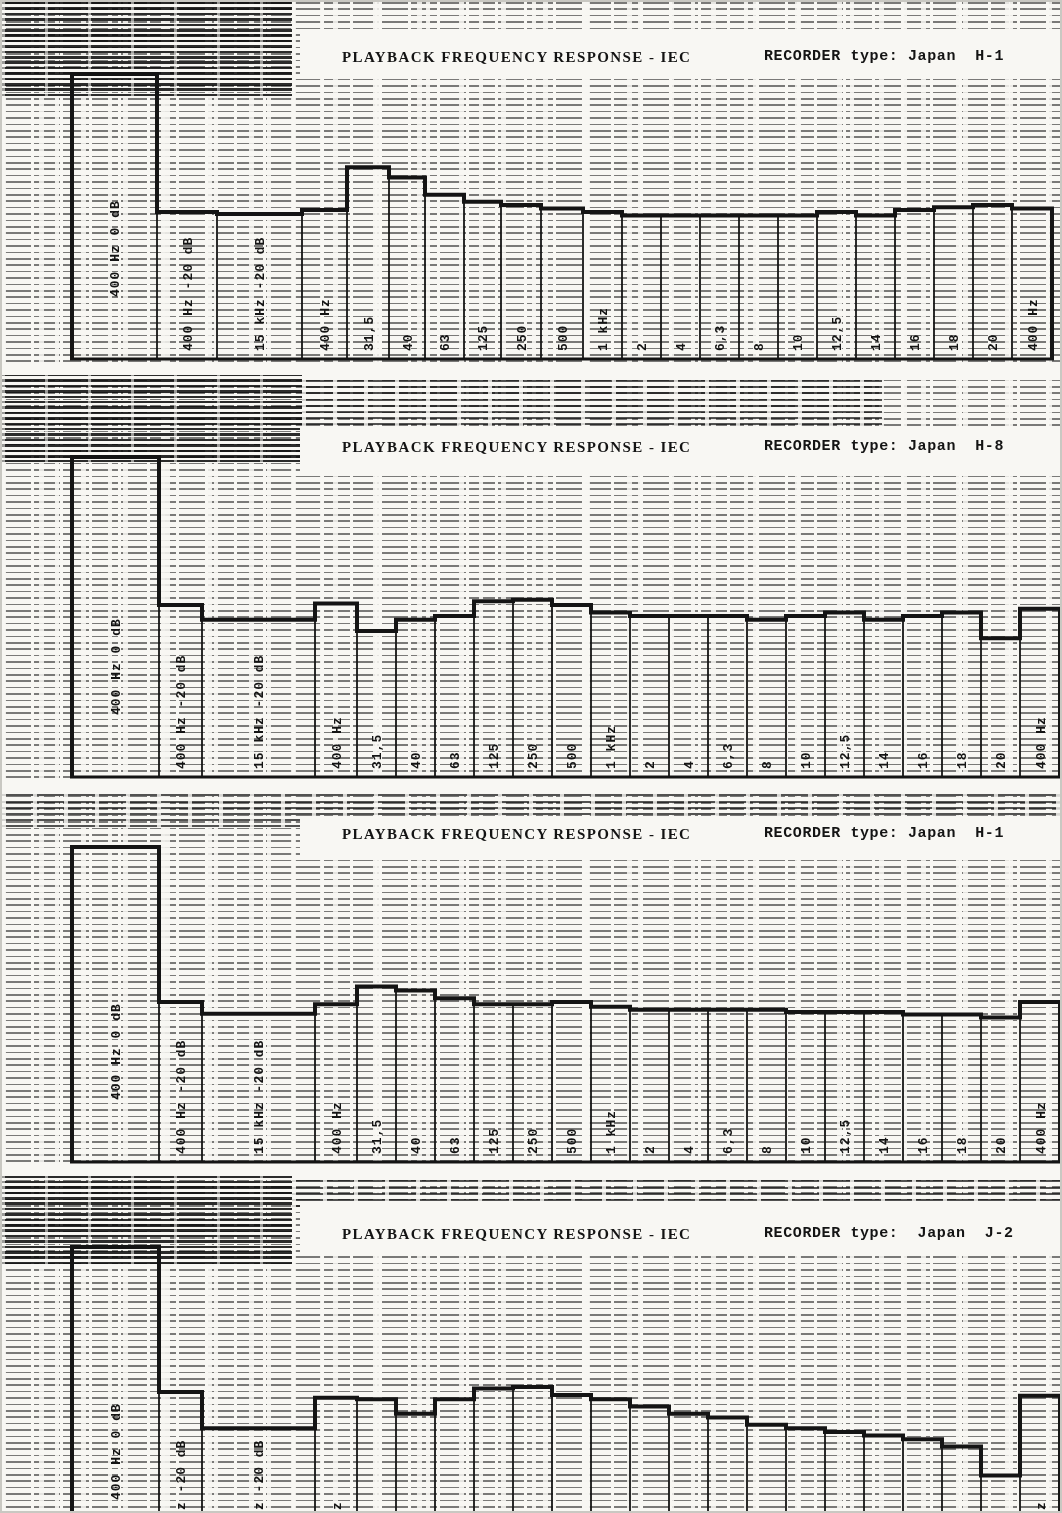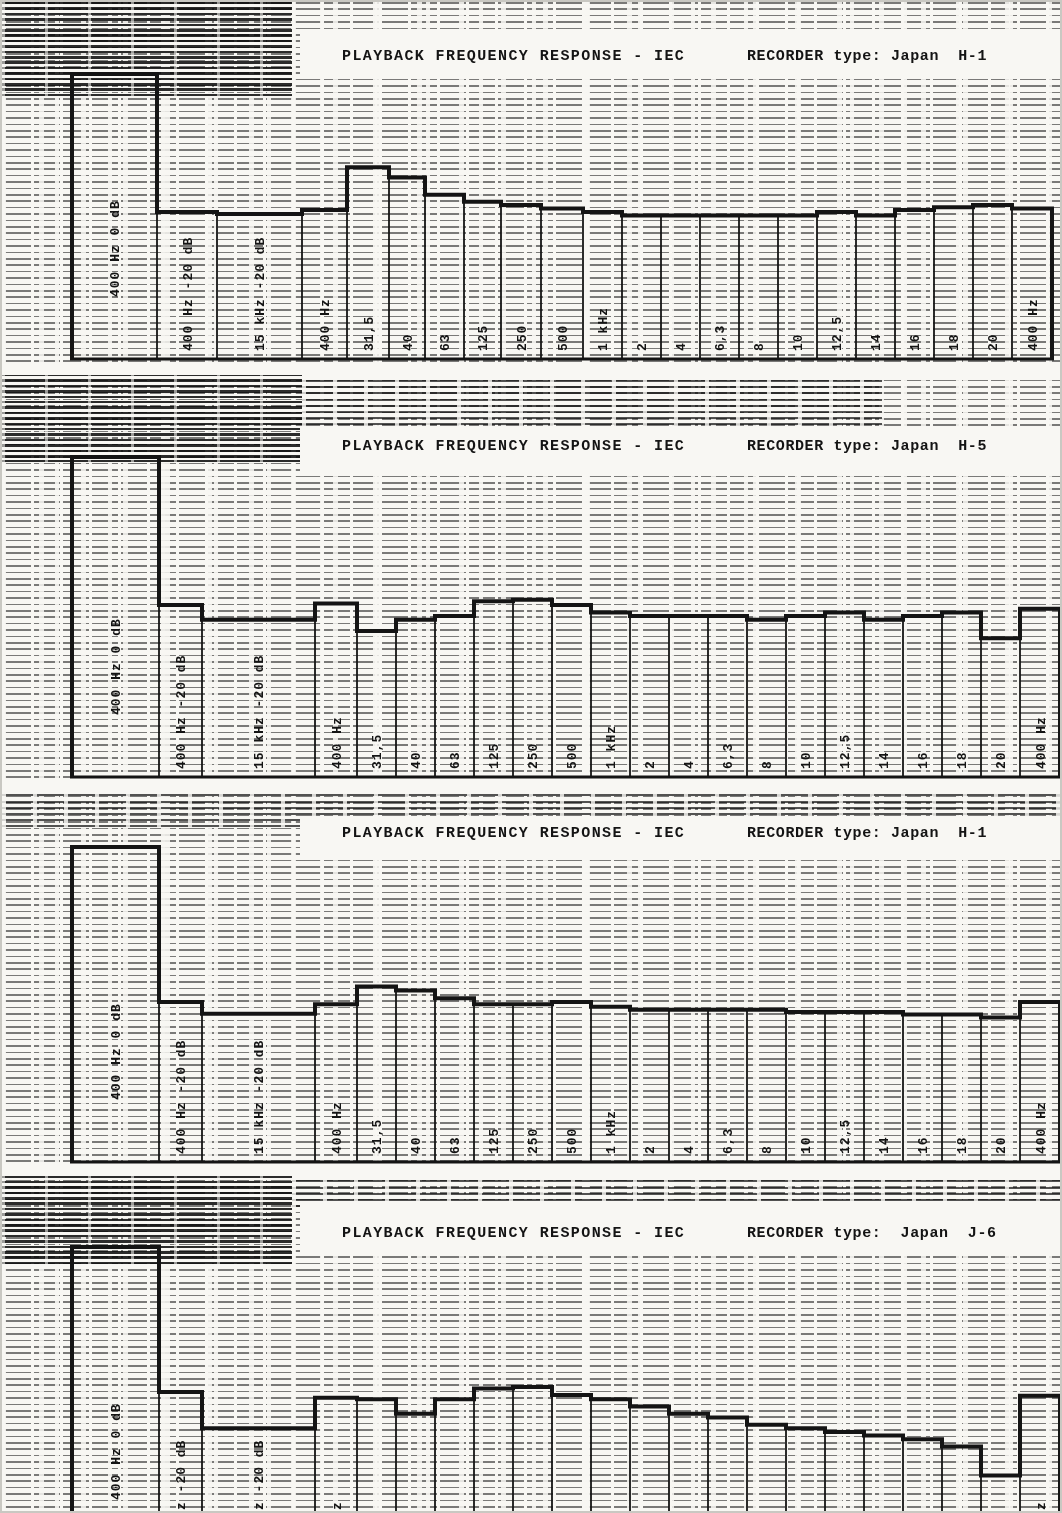--- a/index.html
+++ b/index.html
@@ -61,22 +61,22 @@
   .c6{left:0;top:777px;width:1062px;height:13px;}
   .c7{left:0;top:1161px;width:1062px;height:13px;}
   
   #charts{position:absolute;inset:0;z-index:4;}
   
   .title-row{
     position:absolute;left:0;width:1062px;z-index:5;
     color:#141414;font-weight:bold;font-size:15px;line-height:18px;
   }
   .title-row span{position:absolute;white-space:pre;}
-  .t-main{left:340px;letter-spacing:1.4px;}
-  .t-rec{left:745px;letter-spacing:0.6px;}
+  .t-main{left:340px;letter-spacing:1.4px;font-family:Liberation Serif, serif;}
+  .t-rec{left:762px;letter-spacing:0.6px;}
   .t1{top:46px;}.t2{top:436px;}.t3{top:823px;}.t4{top:1223px;}
 </style>
 </head>
 <body>
 
 <div class="page">
 
   <div class="noise"></div>
   <div class="dense d1"></div>
   <div class="dense d2"></div>
@@ -274,24 +274,24 @@
       <text x="1003" y="1552" transform="rotate(-90 1003 1552)" fill="#141414" font-size="13" font-weight="bold" font-family="&quot;Liberation Mono&quot;,&quot;DejaVu Sans Mono&quot;,monospace" text-anchor="start" letter-spacing="1">20</text>
       <text x="1042.5" y="1552" transform="rotate(-90 1042.5 1552)" fill="#141414" font-size="13" font-weight="bold" font-family="&quot;Liberation Mono&quot;,&quot;DejaVu Sans Mono&quot;,monospace" text-anchor="start" letter-spacing="1">400 Hz</text>
     </svg>
 
   <div class="title-row t1">
     <span class="t-main">PLAYBACK FREQUENCY RESPONSE - IEC</span>
     <span class="t-rec">RECORDER type: Japan  H-1</span>
   </div>
   <div class="title-row t2">
     <span class="t-main">PLAYBACK FREQUENCY RESPONSE - IEC</span>
-    <span class="t-rec">RECORDER type: Japan  H-5</span>
+    <span class="t-rec">RECORDER type: Japan  H-8</span>
   </div>
   <div class="title-row t3">
     <span class="t-main">PLAYBACK FREQUENCY RESPONSE - IEC</span>
     <span class="t-rec">RECORDER type: Japan  H-1</span>
   </div>
   <div class="title-row t4">
     <span class="t-main">PLAYBACK FREQUENCY RESPONSE - IEC</span>
-    <span class="t-rec">RECORDER type:  Japan  J-6</span>
+    <span class="t-rec">RECORDER type:  Japan  J-2</span>
   </div>
 
 </div>
 
 </body></html>

